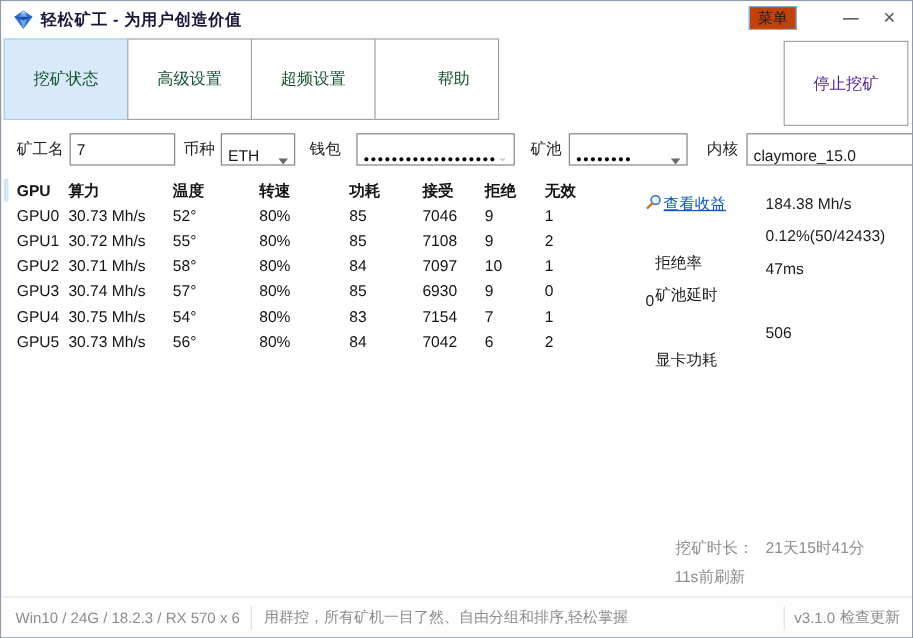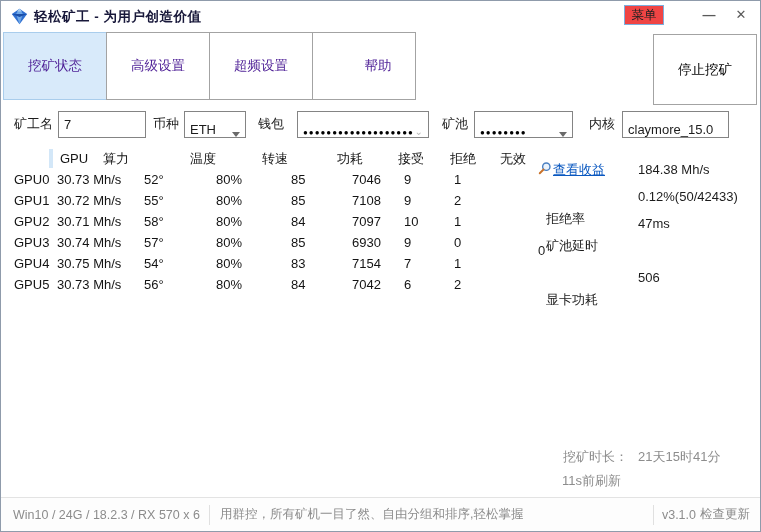--- a/index.html
+++ b/index.html
@@ -4,29 +4,29 @@
 <style>
   * { margin:0; padding:0; box-sizing:border-box; }
   html,body { background:#fff; }
   body { font-family:"Liberation Sans","DejaVu Sans",sans-serif; }
   .window { position:relative; width:761px; height:532px; border:1px solid #8f9bab; background:#fff; overflow:hidden; }
 
   
   .titlebar { position:absolute; top:0; left:0; right:0; height:30px; background:#fff; }
   .app-icon { position:absolute; left:10px; top:7px; width:17px; height:17px; }
   .app-title { position:absolute; left:33px; top:7px; font-size:13.5px; font-weight:bold; color:#18183a; letter-spacing:0.5px; }
-  .menu-btn { position:absolute; left:623px; top:4px; width:40px; height:20px; background:#ef4444; border:1px solid #7caedd; font-size:12.5px; color:#222; text-align:center; line-height:18px; cursor:default; }
+  .menu-btn { position:absolute; left:623px; top:4px; width:40px; height:20px; background:#c2410c; border:1px solid #7caedd; font-size:12.5px; color:#222; text-align:center; line-height:18px; cursor:default; }
   .win-glyph { position:absolute; top:3px; width:22px; height:22px; text-align:center; line-height:22px; color:#5a5a5a; font-size:13px; }
   .min-btn { left:697px; font-weight:bold; }
   .close-btn { left:729px; font-weight:bold; }
 
   
-  .tab { position:absolute; top:31px; width:104px; height:68px; background:#fff; border:1px solid #a3a3a3; display:flex; align-items:center; justify-content:center; font-size:13.5px; color:#4c1d95; }
+  .tab { position:absolute; top:31px; width:104px; height:68px; background:#fff; border:1px solid #a3a3a3; display:flex; align-items:center; justify-content:center; font-size:13.5px; color:#14532d; }
   .tab.active { background:#d8eafa; border-color:#a9cdec; }
-  .stop-btn { position:absolute; left:652px; top:33px; width:104px; height:71px; background:#fff; border:1px solid #a3a3a3; display:flex; align-items:center; justify-content:center; font-size:13.5px; color:#000000; }
+  .stop-btn { position:absolute; left:652px; top:33px; width:104px; height:71px; background:#fff; border:1px solid #a3a3a3; display:flex; align-items:center; justify-content:center; font-size:13.5px; color:#4c1d95; }
 
   
   .form-row { position:absolute; top:109px; left:13px; height:28px; display:flex; align-items:center; font-size:13px; color:#1c1c1c; white-space:nowrap; }
   .fld { border:1px solid #848484; height:27px; background:#fff; display:flex; align-items:center; padding:0 5px; font-size:13px; overflow:hidden; }
   .sel { justify-content:space-between;align-items:flex-end; }
   .caret-down { width:0; height:0; border-left:4px solid transparent; border-right:4px solid transparent; border-top:5px solid #6a6a6a; margin-left:4px; flex:none; }
   .chev { color:#b9b9b9; font-size:10px; margin-left:2px; flex:none; }
   .dots { font-size:8px; letter-spacing:1px; line-height:1; color:#000; overflow:hidden; }
 
   
@@ -102,28 +102,28 @@
     <div class="fld sel" style="width:132px; margin-left:13px;">
       <span class="dots">●●●●●●●●●●●●●●●●●●●</span>
       <span class="chev">⌄</span>
     </div>
     <span style="margin-left:13px;">矿池</span>
     <div class="fld sel" style="width:99px; margin-left:6px;">
       <span class="dots">●●●●●●●●</span>
       <span class="caret-down"></span>
     </div>
     <span style="margin-left:16px;">内核</span>
-    <div class="fld sel" style="width:107px; margin-left:7px;gap:46px;">
+    <div class="fld sel" style="width:140px; margin-left:7px;gap:46px;">
       <span>claymore_15.0</span>
       <span class="caret-down"></span>
     </div>
   </div>
 
   <div class="gpu-table">
-    <div class="t-row" style="font-weight:normal;margin-left:46px;">
+    <div class="t-row" style="font-weight:bold;">
       <div class="header-marker"></div>
       <div class="c0">GPU</div>
       <div class="c1">算力</div>
       <div class="c2">温度</div>
       <div class="c3">转速</div>
       <div class="c4">功耗</div>
       <div class="c5">接受</div>
       <div class="c6">拒绝</div>
       <div class="c7">无效</div>
     </div>

